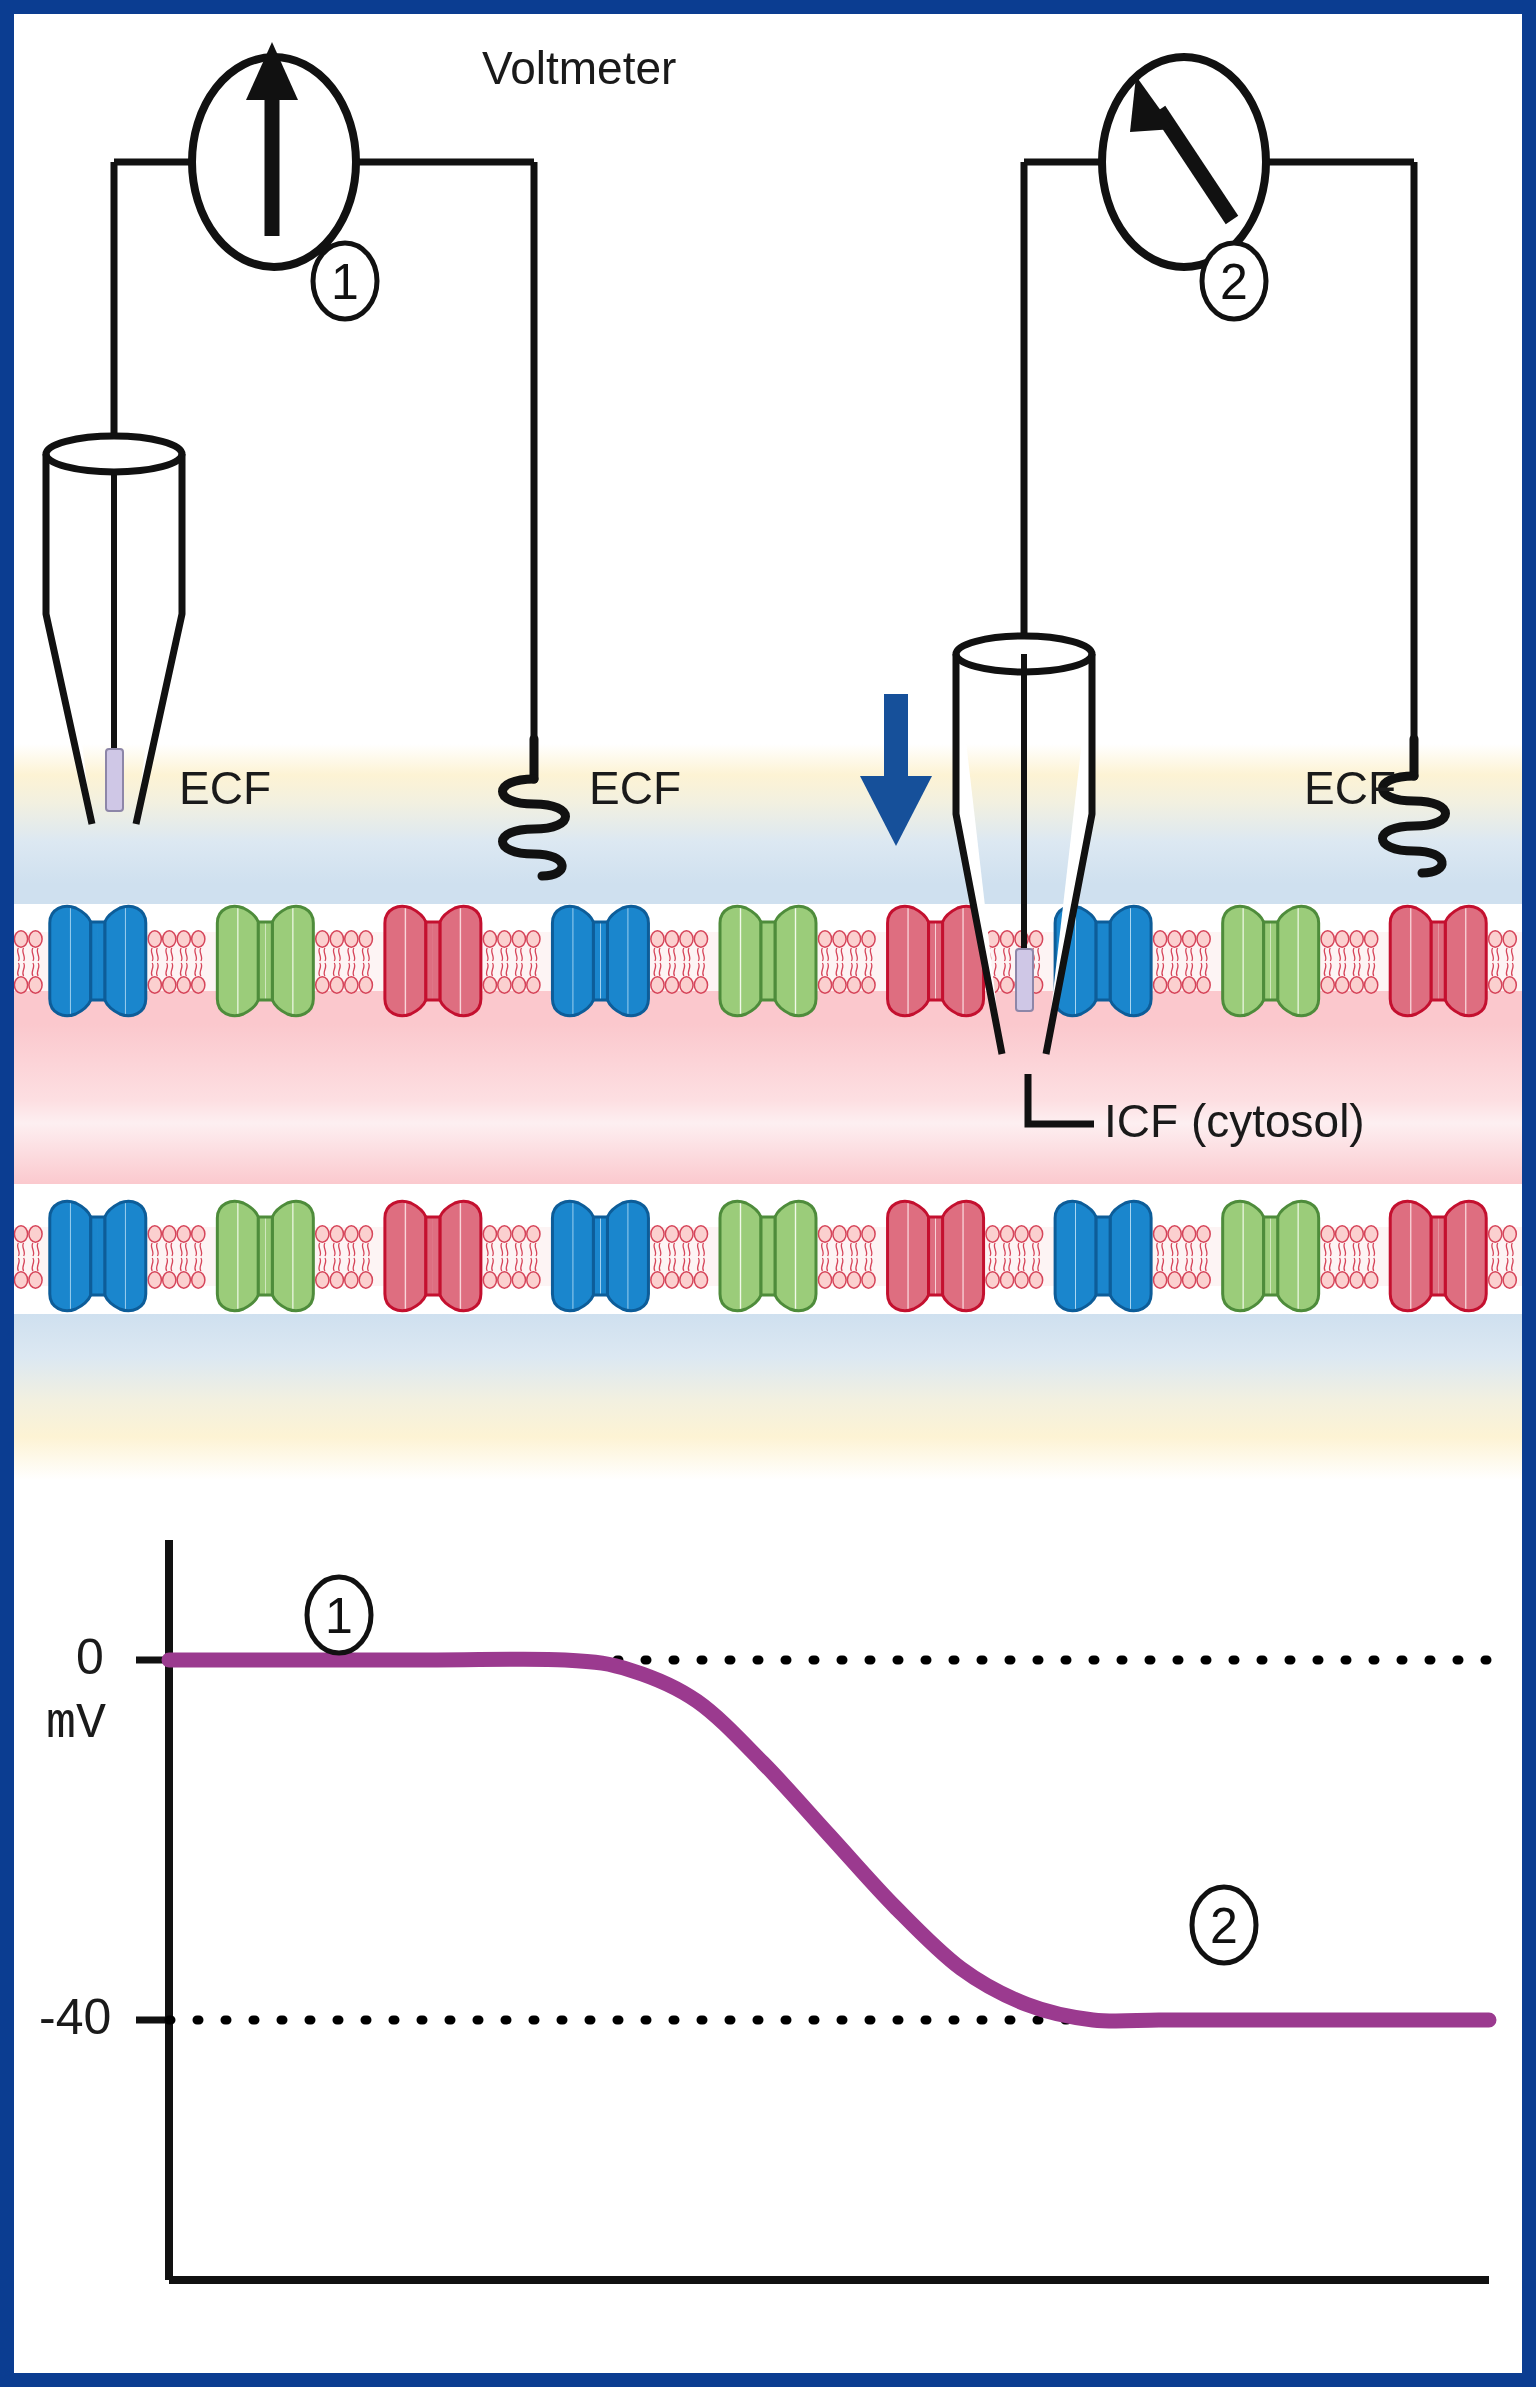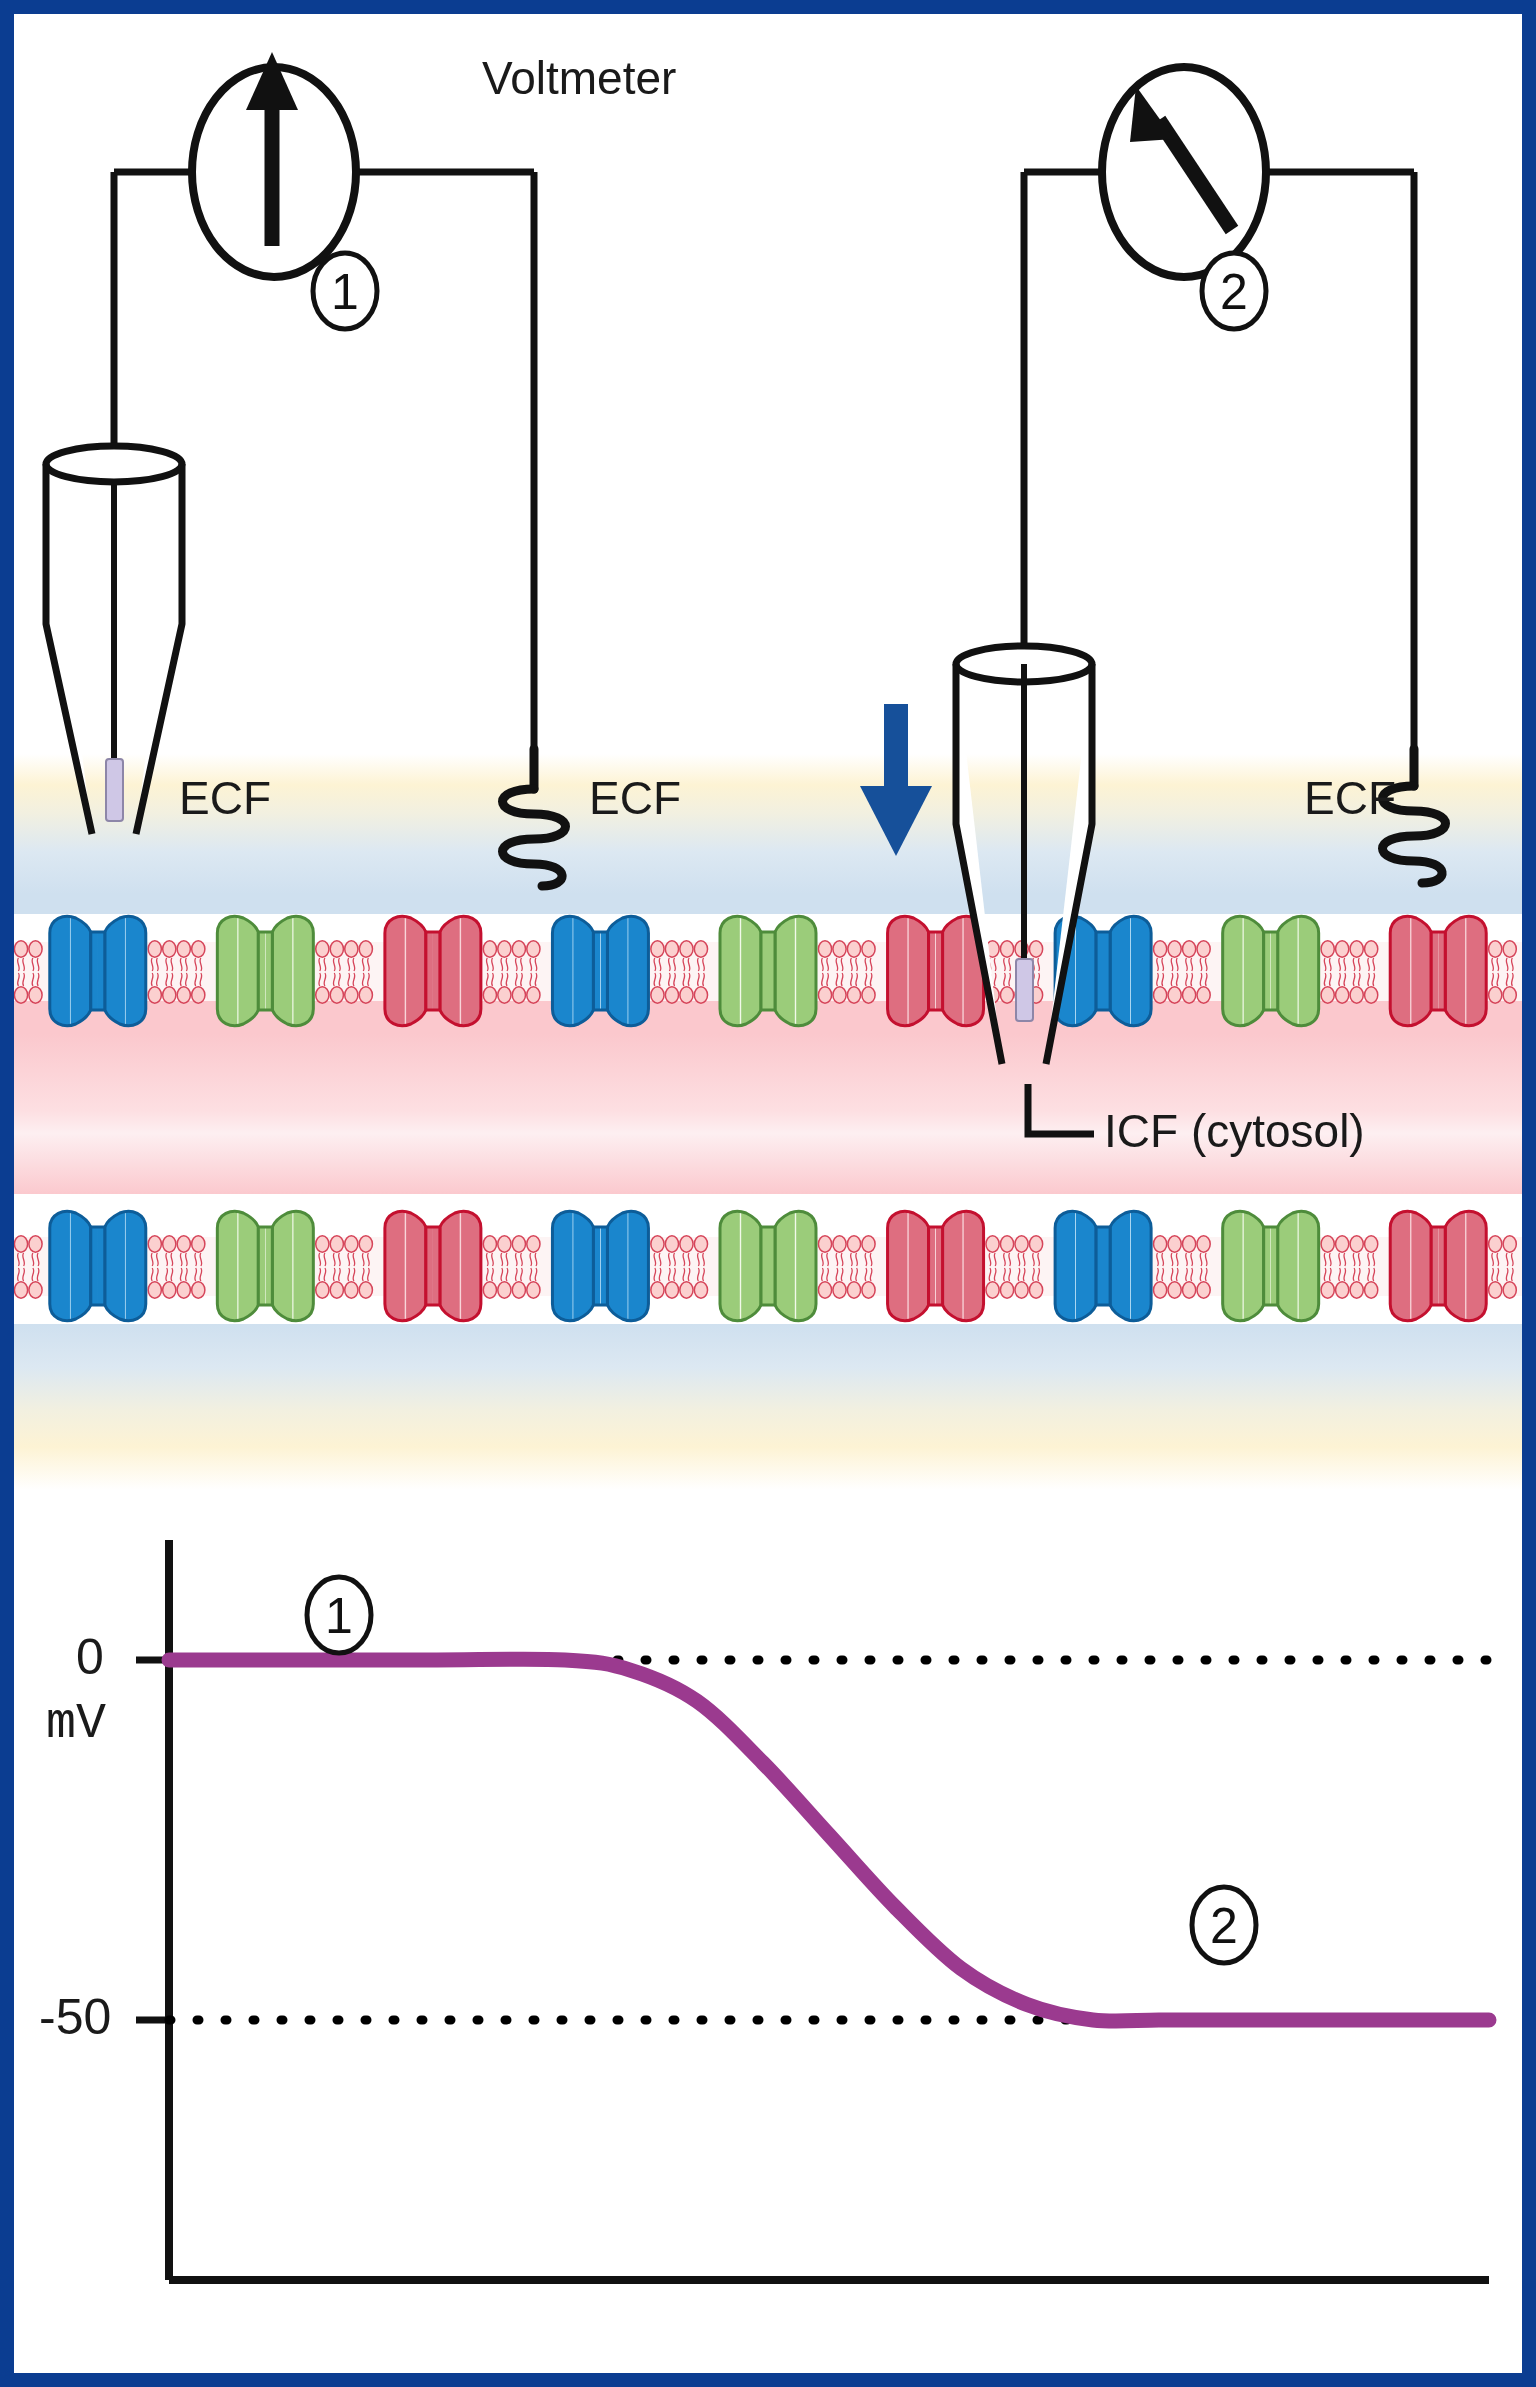--- a/index.html
+++ b/index.html
@@ -13,21 +13,21 @@
   }
   #inner{
     position:absolute;
     left:14px;top:14px;
     width:1508px;height:2359px;
     background:#ffffff;
     overflow:hidden;
   }
   
   #illus{
-    position:absolute;left:0;top:10px;width:1508px;height:1466px;
+    position:absolute;left:0;top:0;width:1508px;height:1466px;
   }
   .fluidband{
     position:absolute;left:0;width:1508px;
   }
   
   #band-upper{
     top:730px;height:140px;
     background:linear-gradient(to bottom,
        #ffffff 0%, #fdf3d4 22%, #f2f0e0 42%,
        #dce8f2 70%, #cfe0ef 100%);
@@ -803,21 +803,21 @@
       <path id="trace" fill="none" stroke="#9b3a8f" stroke-width="15" stroke-linecap="round" stroke-linejoin="round" d="M155,180 C177,180 243,180 287,180 C331,180 375,180 419,180 C463,180 518,178.28571428571428 551,180 C584,181.71428571428572 595,183.42857142857142 617,190.28571428571428 C639,197.14285714285714 661,205.71428571428572 683,221.14285714285714 C705,236.57142857142856 727,260.57142857142856 749,282.85714285714283 C771,305.1428571428571 793,330.8571428571429 815,354.8571428571429 C837,378.8571428571429 859.0000000000001,404.5714285714286 881.0000000000001,426.8571428571429 C903.0000000000001,449.14285714285717 925,472.2857142857143 947,488.57142857142856 C969,504.85714285714283 991,516.0000000000001 1013,524.5714285714287 C1035,533.1428571428572 1057,537.4285714285714 1079,540 C1101,542.5714285714286 1123,540 1145,540 C1167,540 1178,540 1211,540 C1244,540 1299,540 1343,540 C1387,540 1453,540 1475,540"></path>
 
       <g>
         <path d="M610,930 L935,930" stroke="#111" stroke-width="9" fill="none"></path>
         <path d="M975,930 L925,908 L925,952 Z" fill="#111"></path>
       </g>
     </svg>
 
     <div class="lbl axisnum" style="left:62px;top:148px;">0</div>
     <div class="lbl axisnum" style="left:32px;top:215px;font-family:Liberation Mono, monospace;">mV</div>
-    <div class="lbl axisnum" style="left:25px;top:508px;">-50</div>
+    <div class="lbl axisnum" style="left:25px;top:508px;">-40</div>
 
     <svg style="position:absolute;left:280px;top:90px;width:90px;height:90px;" viewBox="0 0 90 90">
       <ellipse cx="45" cy="45" rx="32" ry="38" fill="#fff" stroke="#111" stroke-width="5"></ellipse>
       <text x="45" y="63" text-anchor="middle" font-size="50" font-family="Liberation Sans,sans-serif" fill="#111">1</text>
     </svg>
     <svg style="position:absolute;left:1165px;top:400px;width:90px;height:90px;" viewBox="0 0 90 90">
       <ellipse cx="45" cy="45" rx="32" ry="38" fill="#fff" stroke="#111" stroke-width="5"></ellipse>
       <text x="45" y="63" text-anchor="middle" font-size="50" font-family="Liberation Sans,sans-serif" fill="#111">2</text>
     </svg>
   </div>

